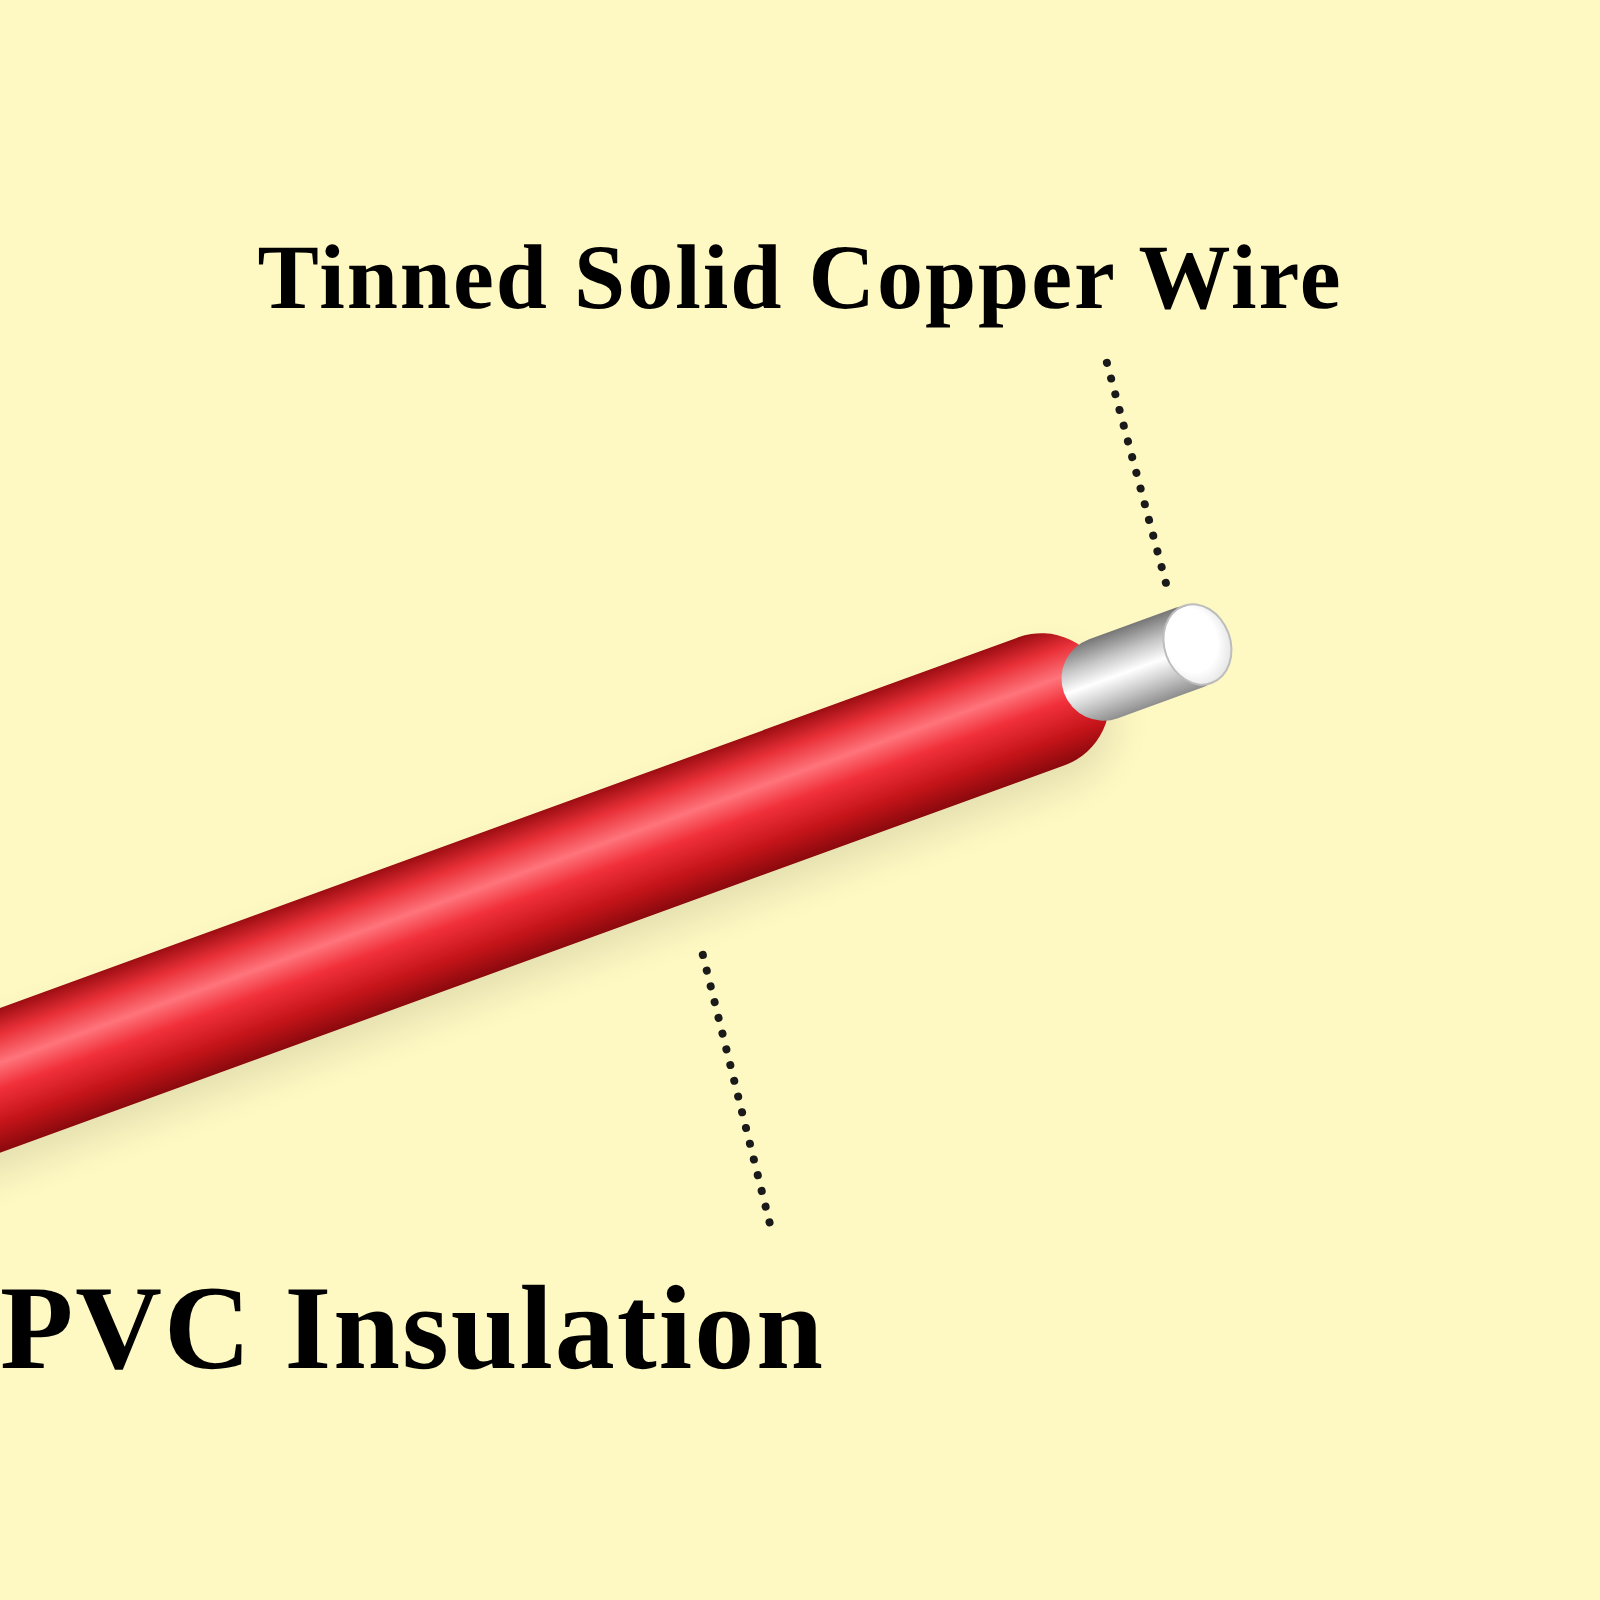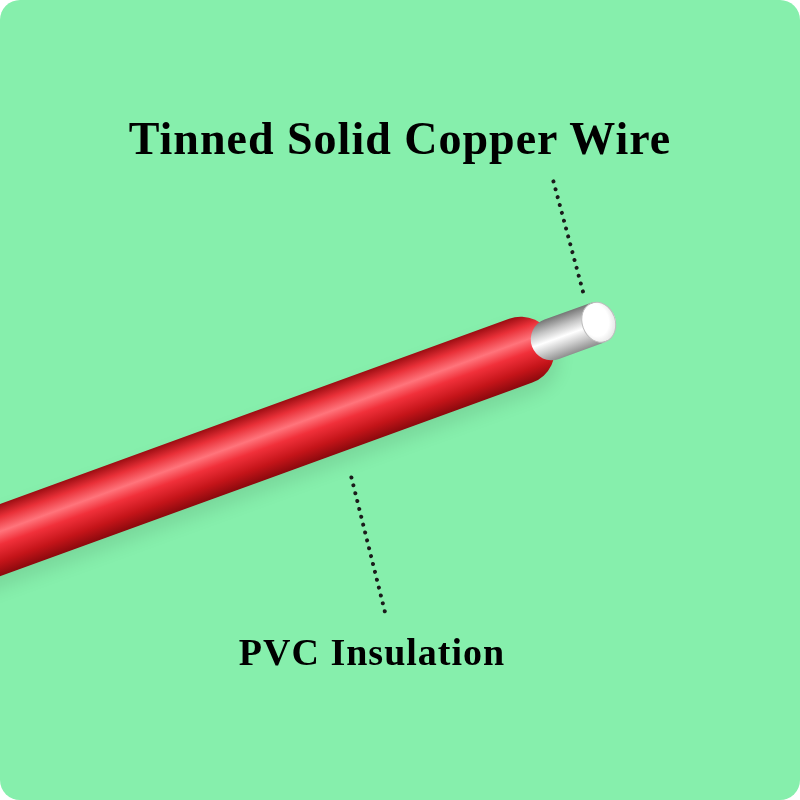--- a/index.html
+++ b/index.html
@@ -4,24 +4,23 @@
 <style>
   html, body {
     margin: 0;
     padding: 0;
     background: #ffffff;
   }
   .canvas {
     position: relative;
     width: 800px;
     height: 800px;
-    background: #86efac;
+    background: #fef9c3;
     overflow: hidden;
     font-family: "Liberation Serif", serif;
-    border-radius: 20px;
   }
 
   
   .label {
     position: absolute;
     color: #000000;
     font-weight: 700;
     white-space: nowrap;
     letter-spacing: 1px;
   }
@@ -29,23 +28,21 @@
     top: 112px;
     left: 0;
     width: 800px;
     text-align: center;
     font-size: 46px;
   }
   .label-bottom {
     top: 630px;
     left: 0;
     width: 710px;
-    text-align: center;
-    font-size: 38px;
-    margin-left: 17px;
+    font-size: 60px;
   }
 
   
   .leader {
     position: absolute;
     width: 0;
     border-left: 4px dotted #1a1a1a;
     transform-origin: top left;
   }
   .leader-top {

